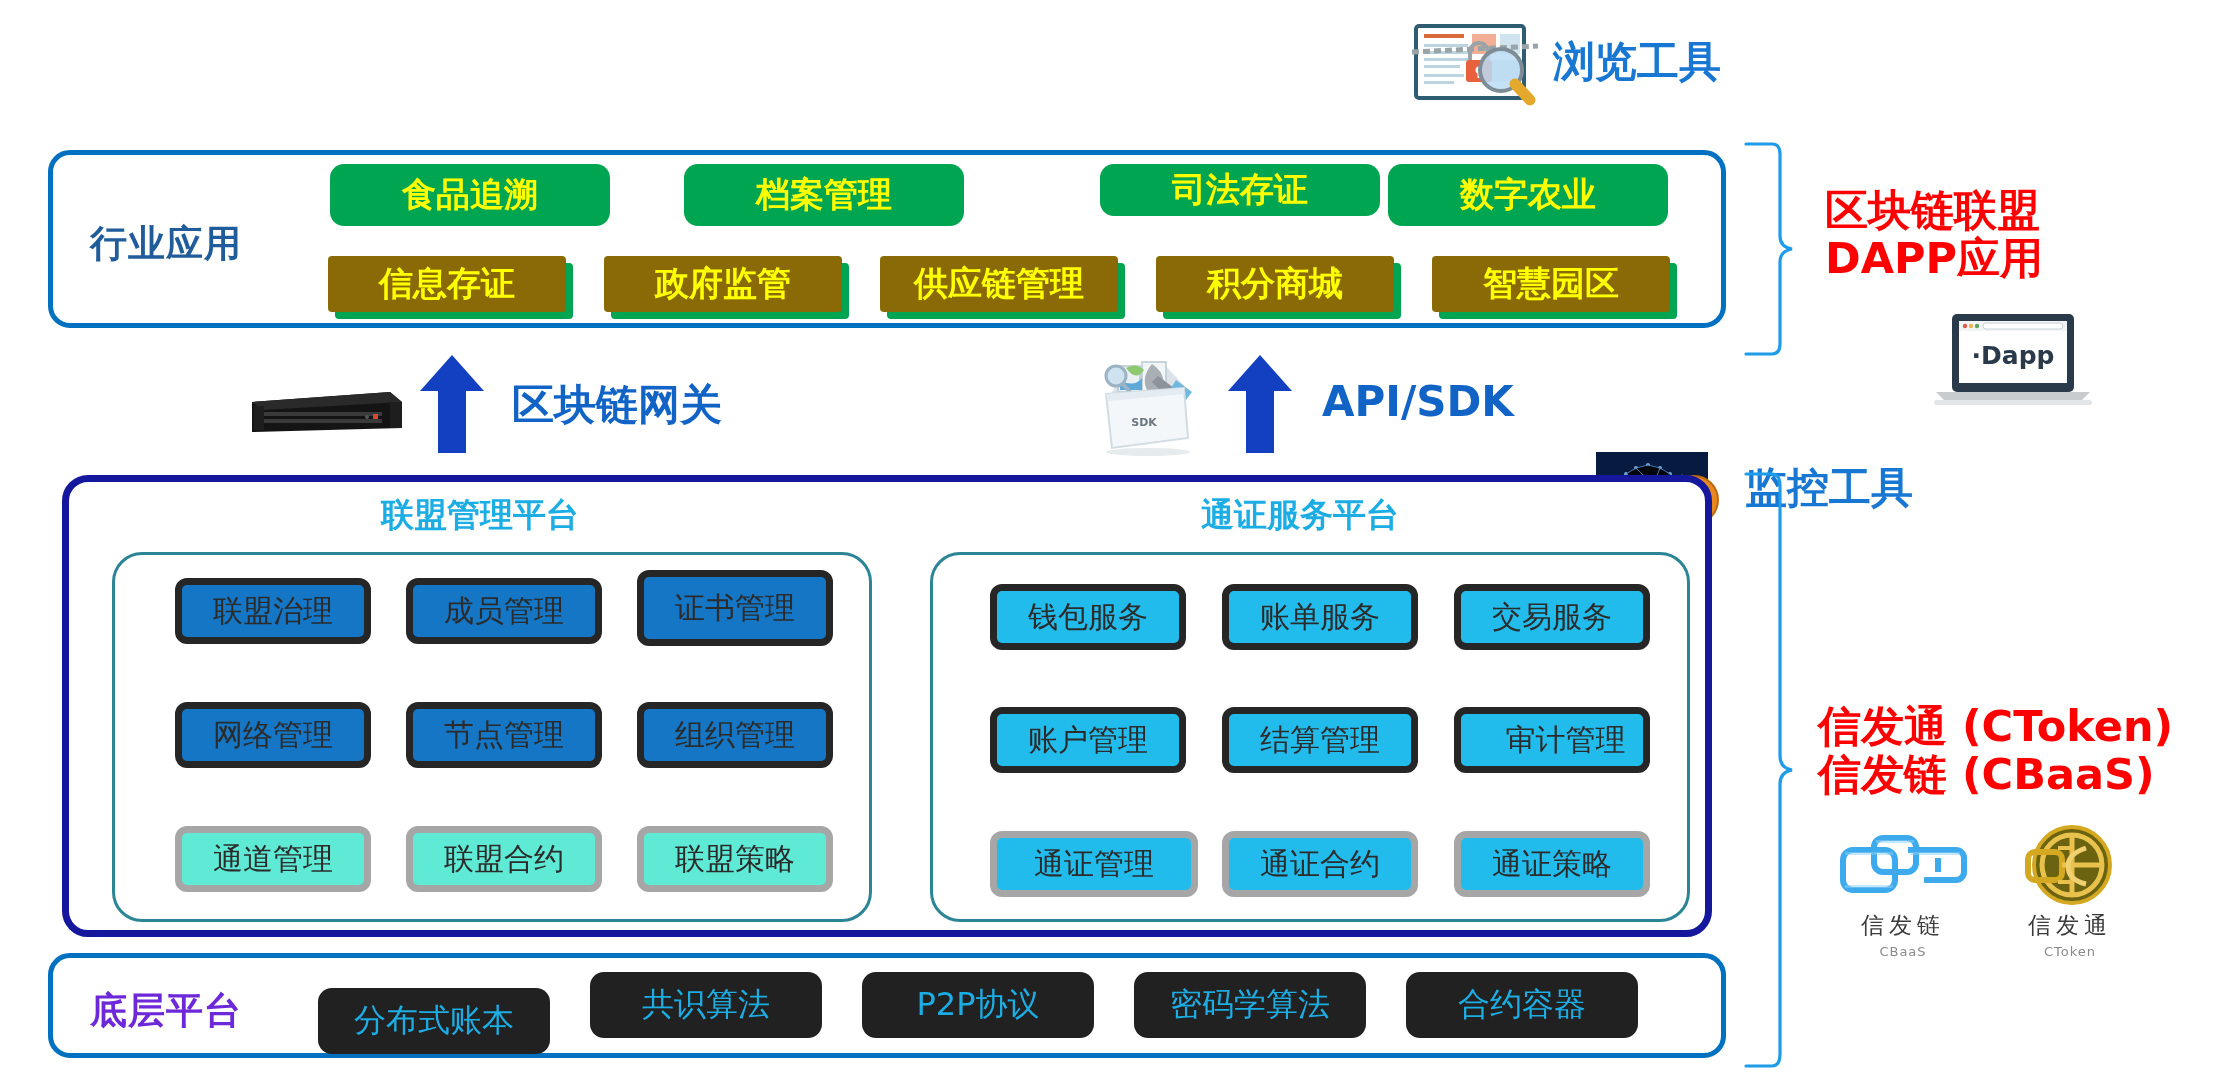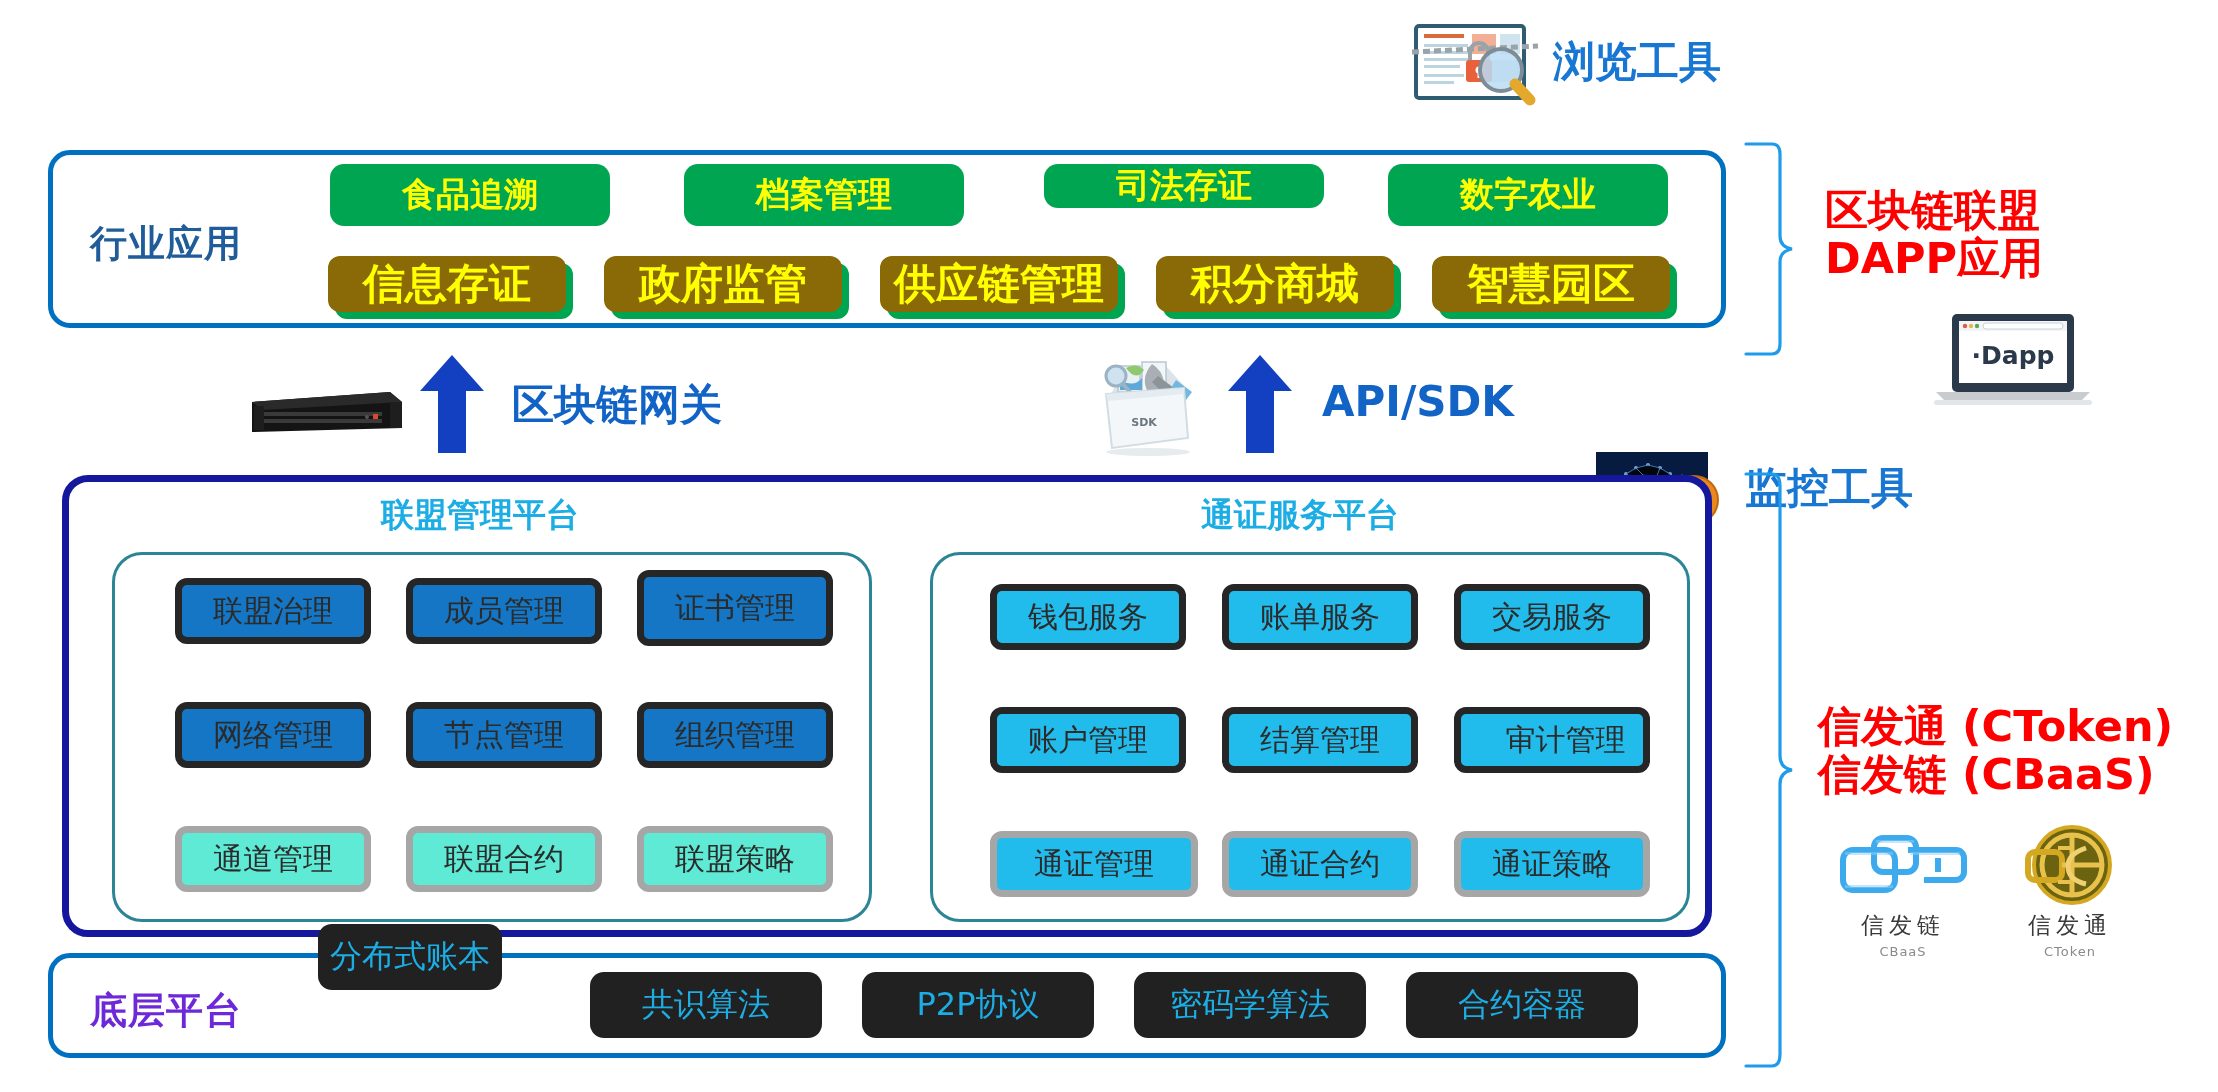--- a/index.html
+++ b/index.html
@@ -39,22 +39,22 @@
   }
   .tile-green {
     background: #00A551;
     color: #FFFF00;
     border-radius: 14px;
     font-size: 34px;
   }
   .tile-brown {
     background: #8A6A06;
     color: #FFFF00;
-    border-radius: 12px;
-    font-size: 42px;
+    border-radius: 4px;
+    font-size: 34px;
     box-shadow: 7px 7px 0 0 #00A551;
   }
 
   
   .navy-box {
     position: absolute;
     border: 7px solid #15189C;
     border-radius: 26px;
     background: #ffffff;
   }
@@ -174,21 +174,21 @@
     </svg>
   </div>
   <div class="note-blue" style="left:1553px; top:34px;">浏览工具</div>
 
   <div class="layer-box" style="left:48px; top:150px; width:1678px; height:178px;"></div>
 
   <div class="layer-label label-app" style="left:90px; top:219px;">行业应用</div>
 
   <div class="tile tile-green" style="left:330px; top:164px; width:280px; height:62px;">食品追溯</div>
   <div class="tile tile-green" style="left:684px; top:164px; width:280px; height:62px;">档案管理</div>
-  <div class="tile tile-green" style="left:1044px; top:164px; width:280px; height:44px;">司法存证</div>
+  <div class="tile tile-green" style="left:1100px; top:164px; width:280px; height:52px;">司法存证</div>
   <div class="tile tile-green" style="left:1388px; top:164px; width:280px; height:62px;">数字农业</div>
 
   <div class="tile tile-brown" style="left:328px; top:256px; width:238px; height:56px;">信息存证</div>
   <div class="tile tile-brown" style="left:604px; top:256px; width:238px; height:56px;">政府监管</div>
   <div class="tile tile-brown" style="left:880px; top:256px; width:238px; height:56px;">供应链管理</div>
   <div class="tile tile-brown" style="left:1156px; top:256px; width:238px; height:56px;">积分商城</div>
   <div class="tile tile-brown" style="left:1432px; top:256px; width:238px; height:56px;">智慧园区</div>
 
   <div class="brace" style="left:1742px; top:140px; width:56px; height:218px;">
     <svg width="56" height="218" viewBox="0 0 56 218">
@@ -335,21 +335,21 @@
   <div class="chip chip-dark-cyan" style="left:1454px; top:707px; width:196px; height:66px;padding-left:27px;">审计管理</div>
 
   <div class="chip chip-gray-cyan" style="left:990px; top:831px; width:208px; height:66px;">通证管理</div>
   <div class="chip chip-gray-cyan" style="left:1222px; top:831px; width:196px; height:66px;">通证合约</div>
   <div class="chip chip-gray-cyan" style="left:1454px; top:831px; width:196px; height:66px;">通证策略</div>
 
   <div class="layer-box" style="left:48px; top:953px; width:1678px; height:105px;"></div>
 
   <div class="layer-label label-base" style="left:90px; top:986px;">底层平台</div>
 
-  <div class="tile-black" style="left:318px; top:924px; width:184px; height:66px;">分布式账本</div>
+  <div class="tile-black" style="left:318px; top:988px; width:232px; height:66px;">分布式账本</div>
   <div class="tile-black" style="left:590px; top:972px; width:232px; height:66px;">共识算法</div>
   <div class="tile-black" style="left:862px; top:972px; width:232px; height:66px;">P2P协议</div>
   <div class="tile-black" style="left:1134px; top:972px; width:232px; height:66px;">密码学算法</div>
   <div class="tile-black" style="left:1406px; top:972px; width:232px; height:66px;">合约容器</div>
 
   <div class="brace" style="left:1742px; top:470px; width:56px; height:600px;">
     <svg width="56" height="600" viewBox="0 0 56 600">
       <path d="M4 4 H30 Q38 4 38 16 V286 Q38 298 50 300 Q38 302 38 314 V584 Q38 596 30 596 H4" fill="none" stroke="#1E9CEA" stroke-width="3.2" stroke-linecap="round"></path>
     </svg>
   </div>

